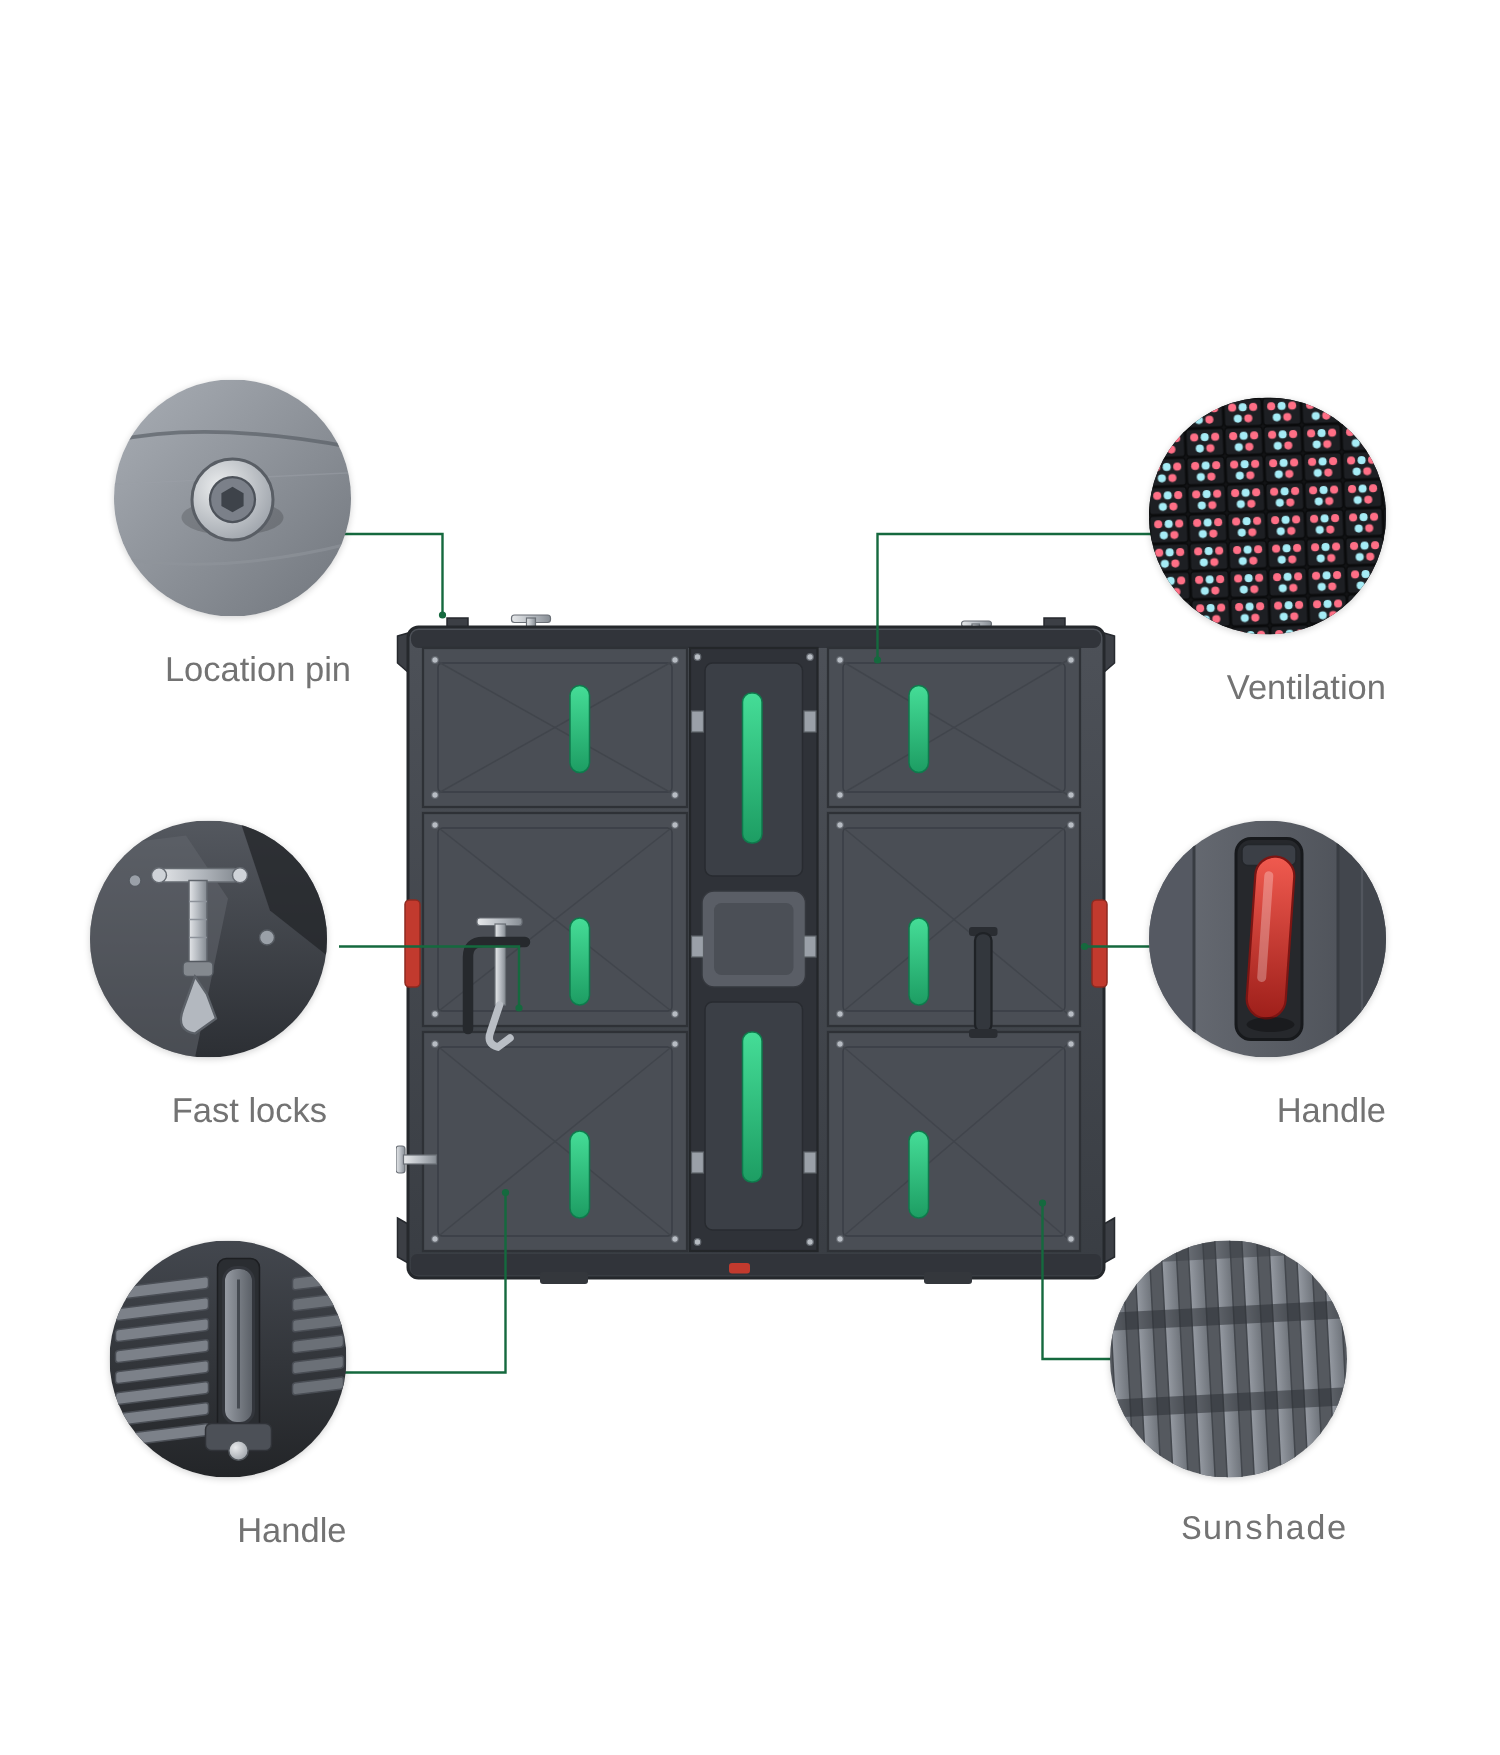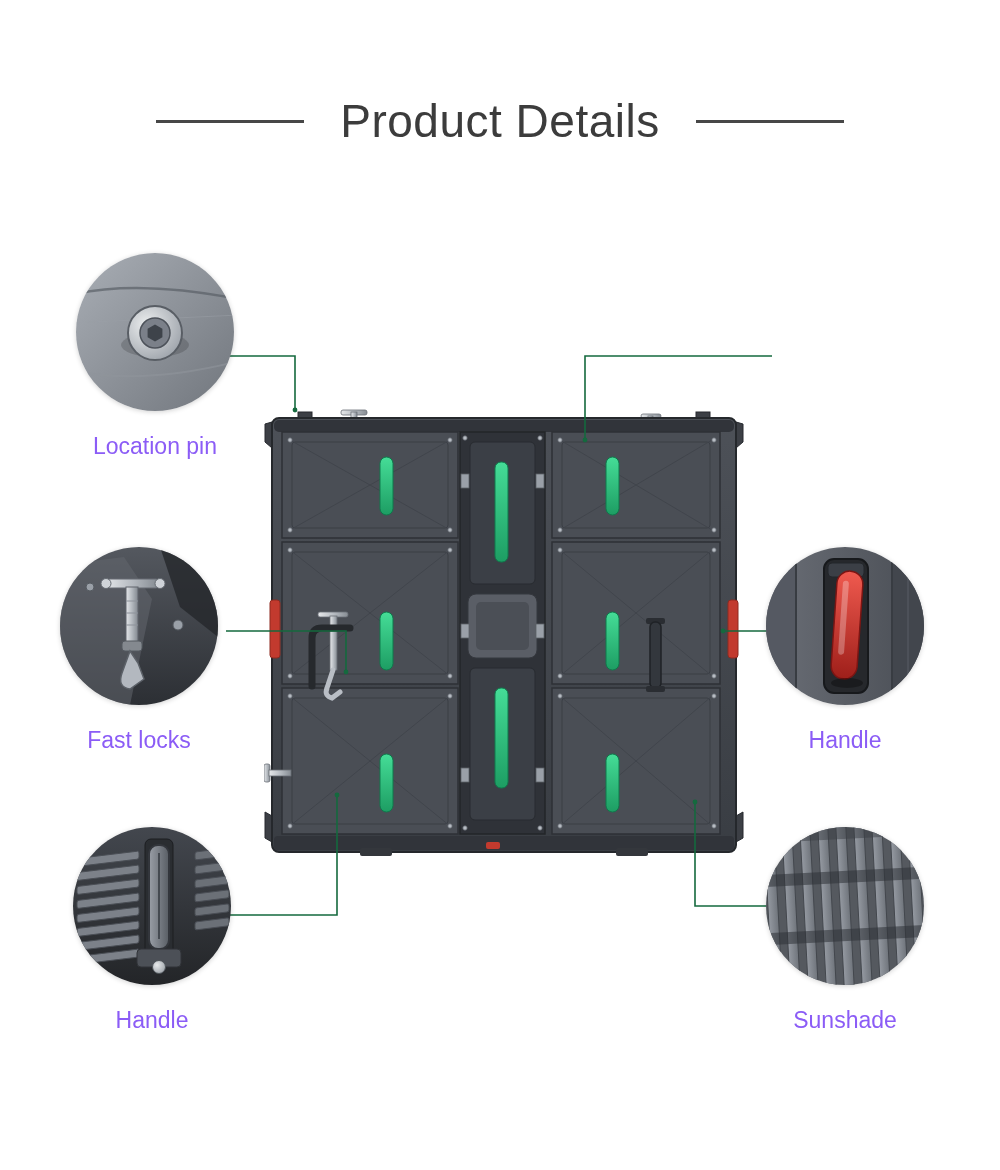--- a/index.html
+++ b/index.html
@@ -11,39 +11,34 @@
   .title-rule { width:148px; height:3px; background:#474747; }
   .page-title { margin:0; font-size:46px; font-weight:400; color:#3c3c3c; letter-spacing:0.5px; }
 
   .cabinet-wrap { position:absolute; left:264px; top:396px; width:480px; height:472px; }
 
   .leader-overlay { position:absolute; left:0; top:0; width:1000px; height:1170px; pointer-events:none; }
 
   .callout { position:absolute; width:158px; margin:0; }
   .callout-circle { width:158px; height:158px; border-radius:50%; overflow:hidden; box-shadow:0 1px 5px rgba(0,0,0,0.18); }
   .callout-circle svg { display:block; }
-  .callout-caption { margin-top:22px; text-align:center; font-size:23px; color:#8b5cf6; }
+  .callout-caption { margin-top:22px; text-align:right; font-size:23px; color:#737373; }
 
   .pos-tl { left:76px;  top:253px; }
   .pos-ml { left:60px;  top:547px; }
   .pos-bl { left:73px;  top:827px; }
   .pos-tr { left:766px; top:265px; }
   .pos-mr { left:766px; top:547px; }
-  .pos-br { left:766px; top:827px; }
+  .pos-br { left:740px; top:827px;font-family:Liberation Mono, monospace; }
 </style>
 </head>
 <body>
 
 <div class="page">
 
-  <header class="title-row">
-    <span class="title-rule"></span>
-    <h1 class="page-title">Product Details</h1>
-    <span class="title-rule"></span>
-  </header>
 
   <div class="cabinet-wrap">
     <svg viewBox="0 0 480 472" width="480" height="472">
       <defs>
         <linearGradient id="gBody" x1="0" y1="0" x2="0" y2="1">
           <stop offset="0" stop-color="#4d5158"></stop>
             <stop offset="1" stop-color="#393d43"></stop>
         </linearGradient>
         <linearGradient id="gGreen" x1="0" y1="0" x2="0" y2="1">
           <stop offset="0" stop-color="#45dd97"></stop>
@@ -313,20 +308,41 @@
         <rect x="72" y="12" width="28" height="118" rx="6" fill="#2a2d31" stroke="#1c1e21"></rect>
         <rect x="76" y="18" width="20" height="104" rx="9" fill="url(#gHandle3)" stroke="#33363c" stroke-width="2"></rect>
         <line x1="86" y1="26" x2="86" y2="112" stroke="#454a51" stroke-width="2"></line>
         <rect x="64" y="122" width="44" height="18" rx="4" fill="#4c5057" stroke="#303338"></rect>
         <circle cx="86" cy="140" r="6.5" fill="url(#rgScrew)" stroke="#4e5359"></circle>
       </svg>
     </div>
     <figcaption class="callout-caption">Handle</figcaption>
   </figure>
 
+  <figure class="callout pos-tr">
+    <div class="callout-circle">
+      <svg viewBox="0 0 158 158" width="158" height="158">
+        <defs>
+          <pattern id="ledp" width="26" height="19" patternUnits="userSpaceOnUse">
+            <rect x="0.5" y="0.5" width="25" height="18" rx="2" fill="#1d1f23" stroke="#0a0b0c"></rect>
+            <circle cx="6" cy="6" r="2.7" fill="#ff6f86"></circle>
+            <circle cx="13" cy="6" r="2.7" fill="#a5ecf6"></circle>
+            <circle cx="20" cy="6" r="2.7" fill="#ff6f86"></circle>
+            <circle cx="9.5" cy="13.5" r="2.7" fill="#a5ecf6"></circle>
+            <circle cx="16.5" cy="13.5" r="2.7" fill="#ff6f86"></circle>
+          </pattern>
+        </defs>
+        <rect width="158" height="158" fill="#121315"></rect>
+        <g transform="rotate(-2 79 79)">
+          <rect x="-12" y="-12" width="182" height="182" fill="url(#ledp)"></rect>
+        </g>
+      </svg>
+    </div>
+    <figcaption class="callout-caption">Ventilation</figcaption>
+  </figure>
 
   <figure class="callout pos-mr">
     <div class="callout-circle">
       <svg viewBox="0 0 158 158" width="158" height="158">
         <defs>
           <linearGradient id="cg5" x1="0" y1="0" x2="1" y2="0">
             <stop offset="0" stop-color="#6a6e76"></stop>
               <stop offset="1" stop-color="#4a4e55"></stop>
           </linearGradient>
           <linearGradient id="gRed" x1="0" y1="0" x2="0" y2="1">

